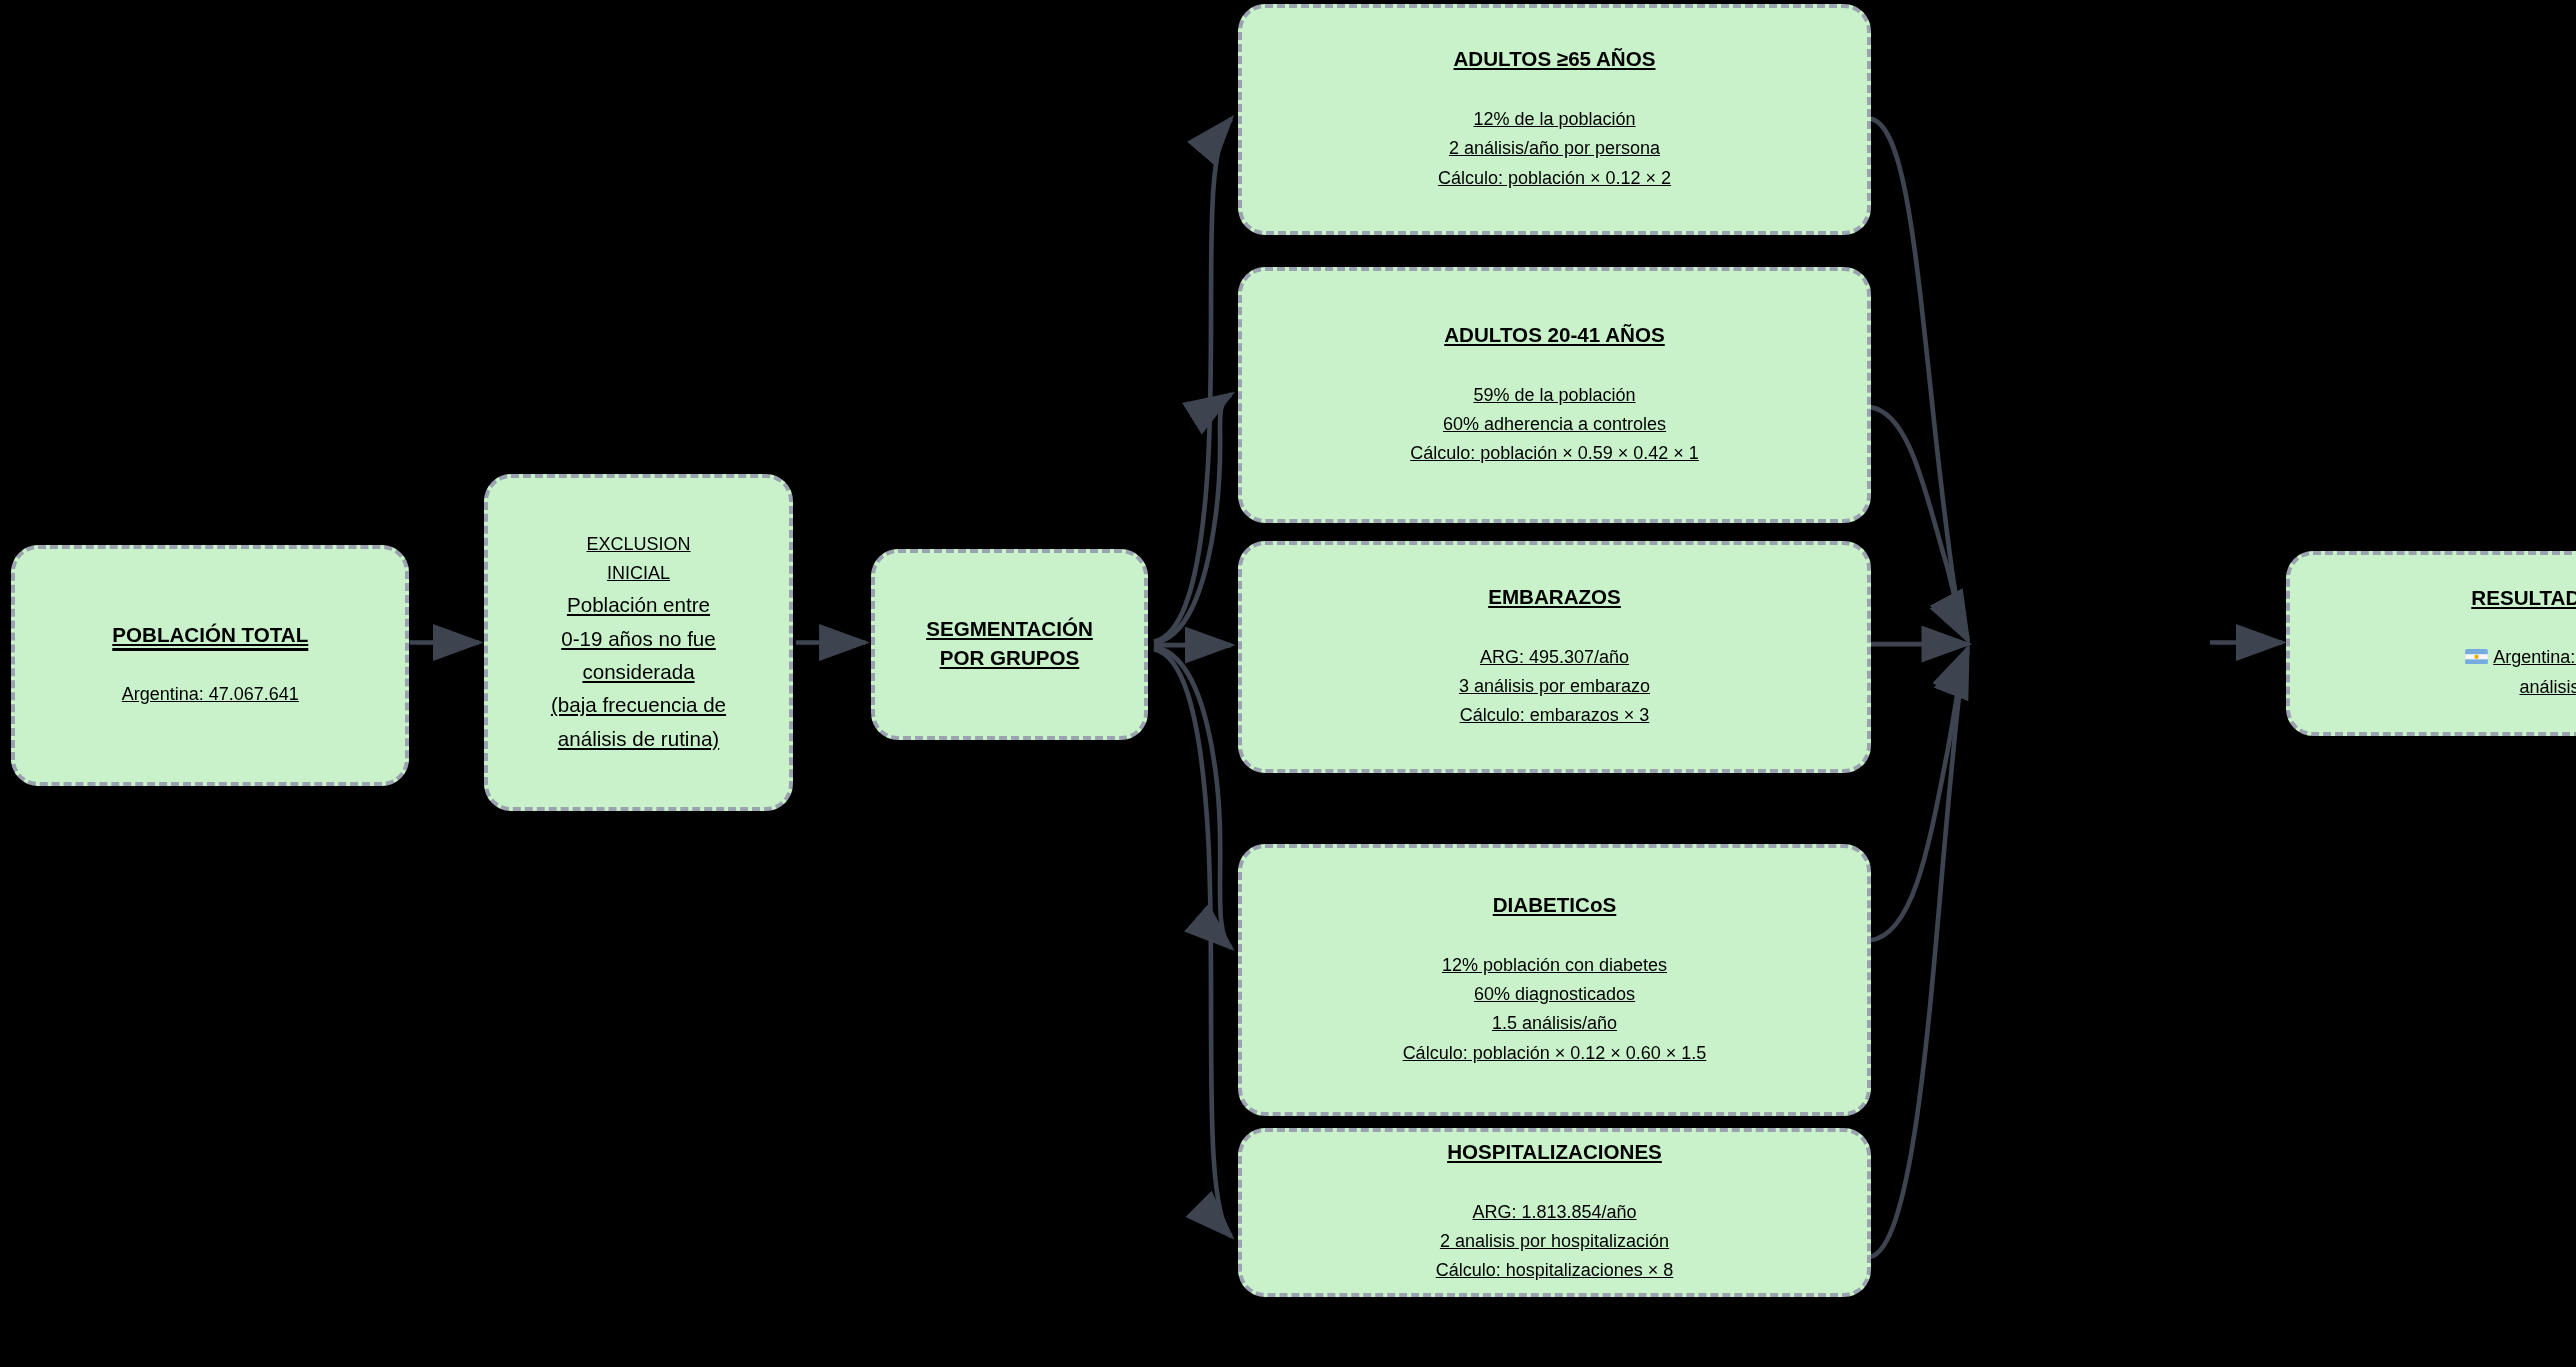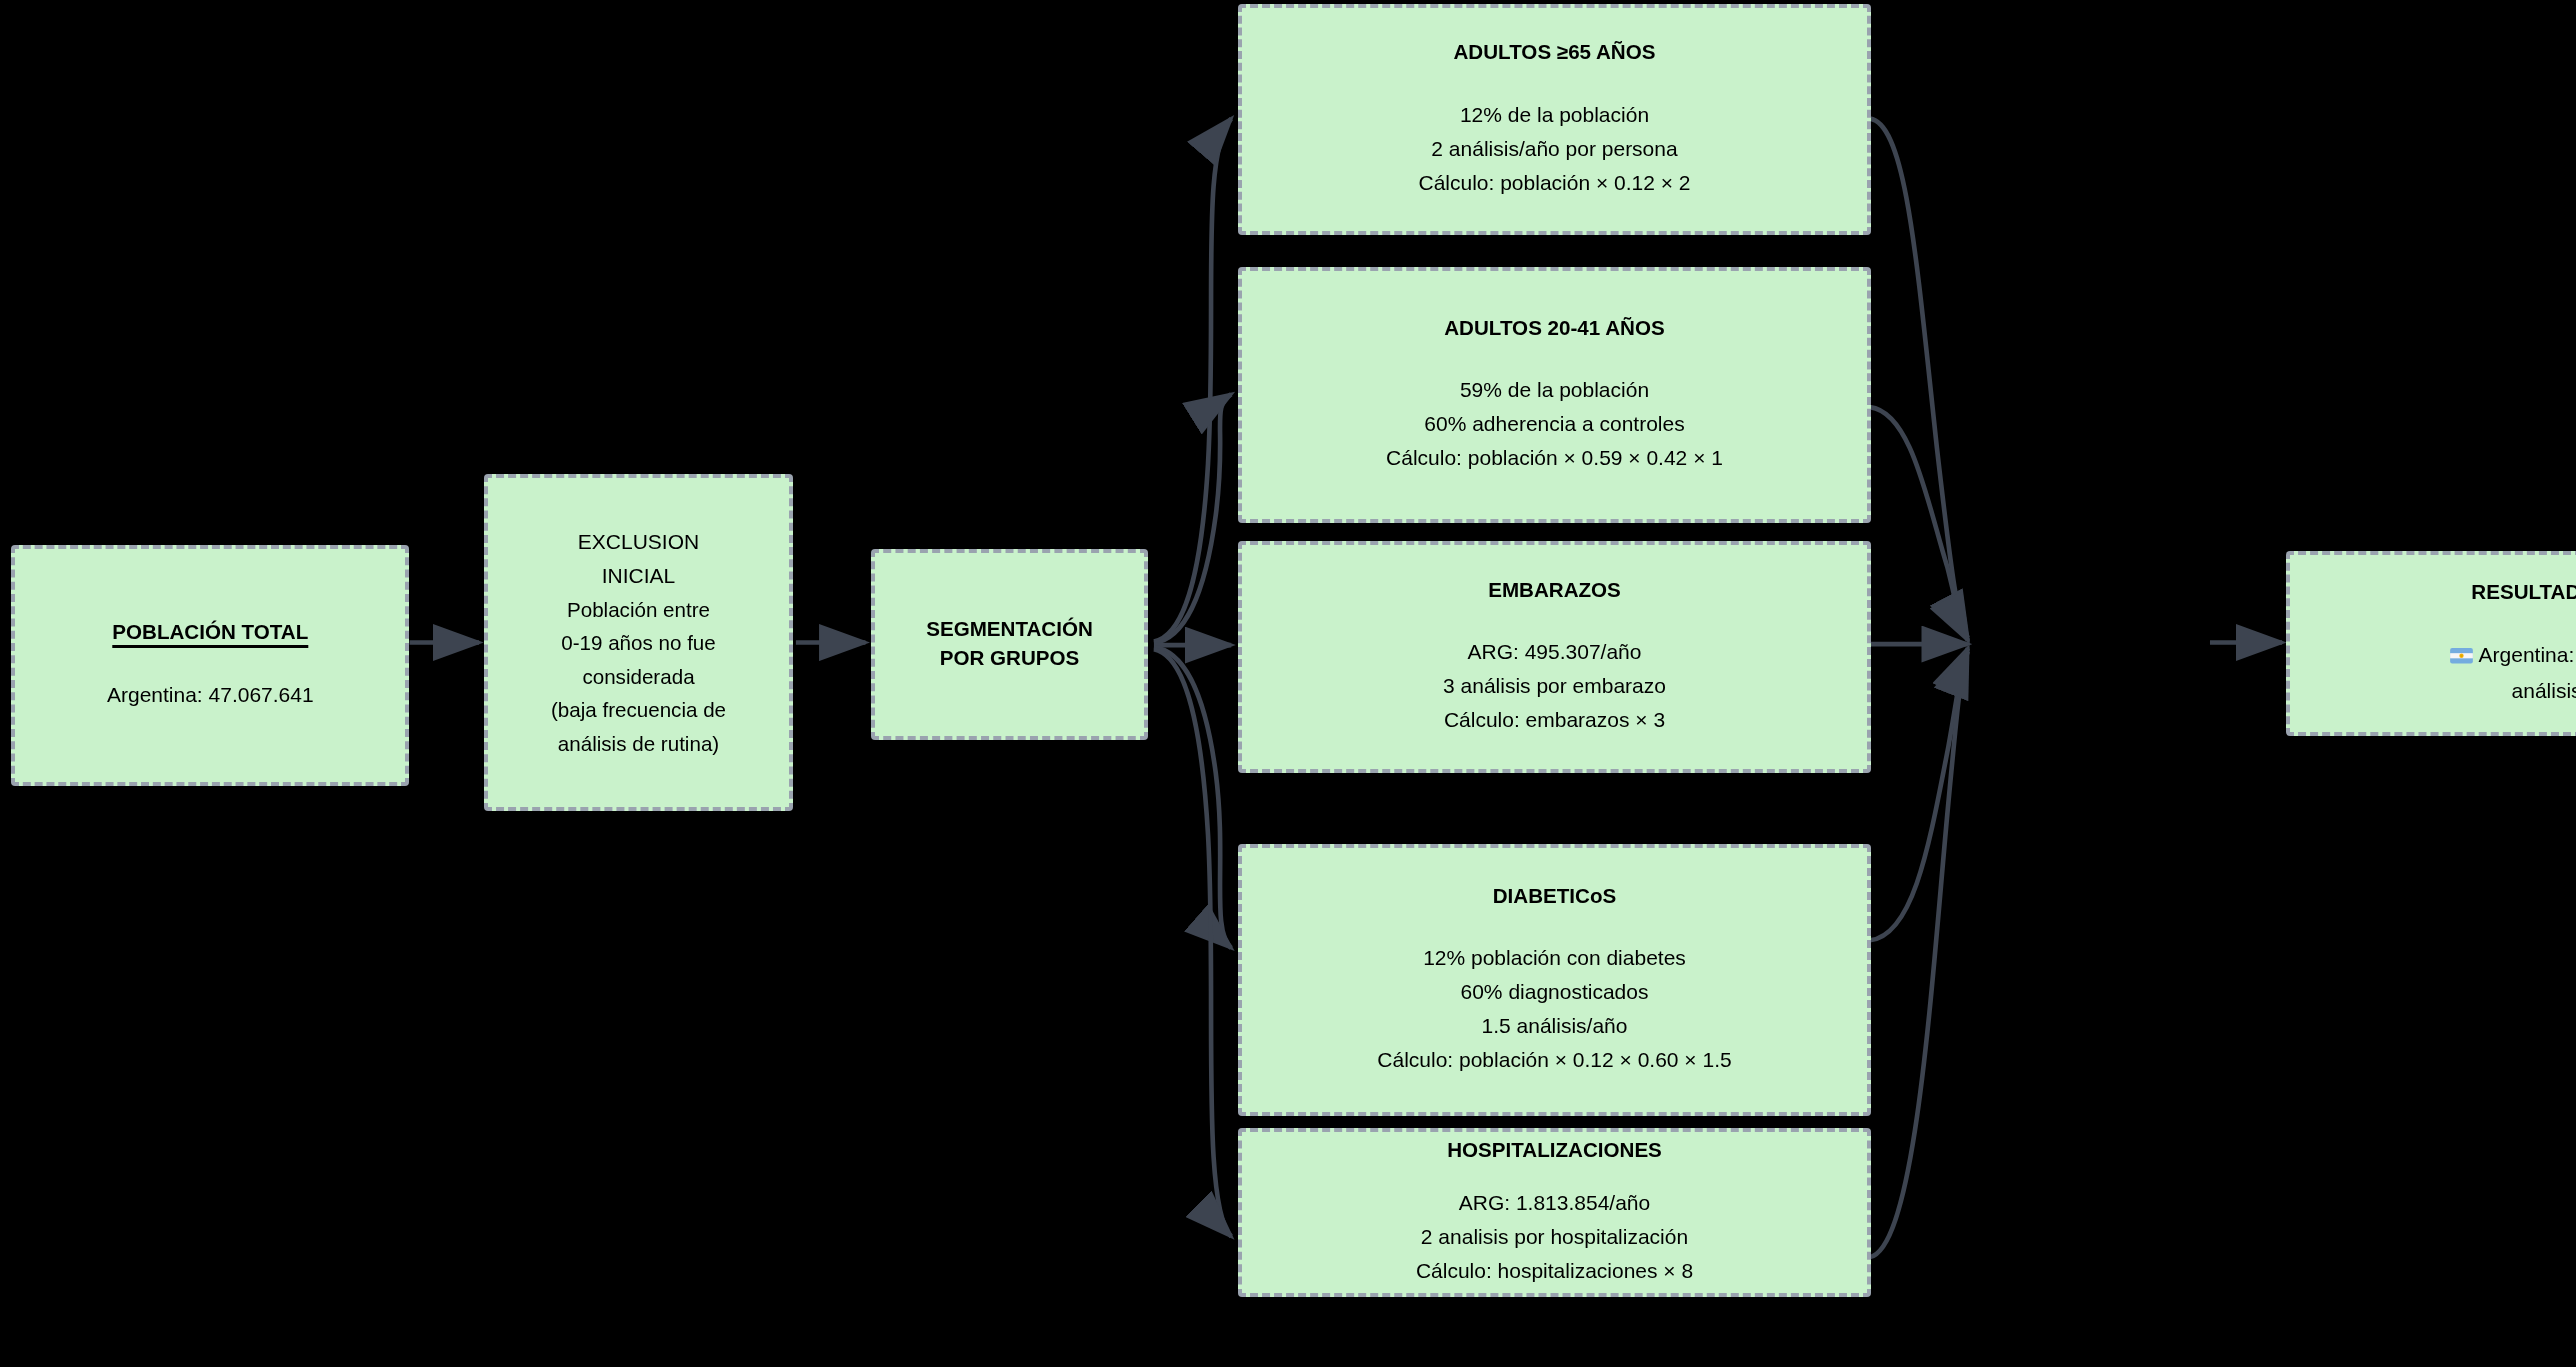--- a/index.html
+++ b/index.html
@@ -21,43 +21,44 @@
     top: 0;
     width: 2857px;
     height: 1368px;
     pointer-events: none;
   }
   .node {
     position: absolute;
     box-sizing: border-box;
     background: #c9f2cb;
     border: 4.6px dashed #9aa3af;
-    border-radius: 4px;
+    border-radius: 27px;
     display: flex;
     flex-direction: column;
     align-items: center;
     justify-content: center;
     text-align: center;
     color: #000000;
     padding: 5.2px 9.3px;
+    text-decoration: underline;
   }
   .node .title {
     font-weight: bold;
     font-size: 20.6px;
     line-height: 1.25;
     margin-bottom: 3.1px;
     white-space: nowrap;
   }
   .node .title.underline {
     text-decoration: underline;
     text-underline-offset: 6.2px;
     text-decoration-thickness: 2.6px;
   }
   .node .line {
-    font-size: 21px;
+    font-size: 18px;
     line-height: 1.62;
     font-weight: normal;
     white-space: nowrap;
   }
   .node .gap { height: 30px; }
   .node .wrapline {
     font-size: 20.6px;
     line-height: 1.62;
     white-space: nowrap;
   }

